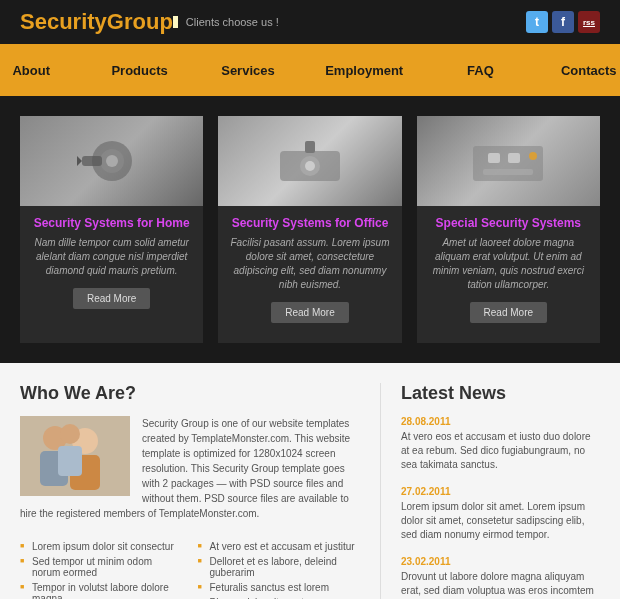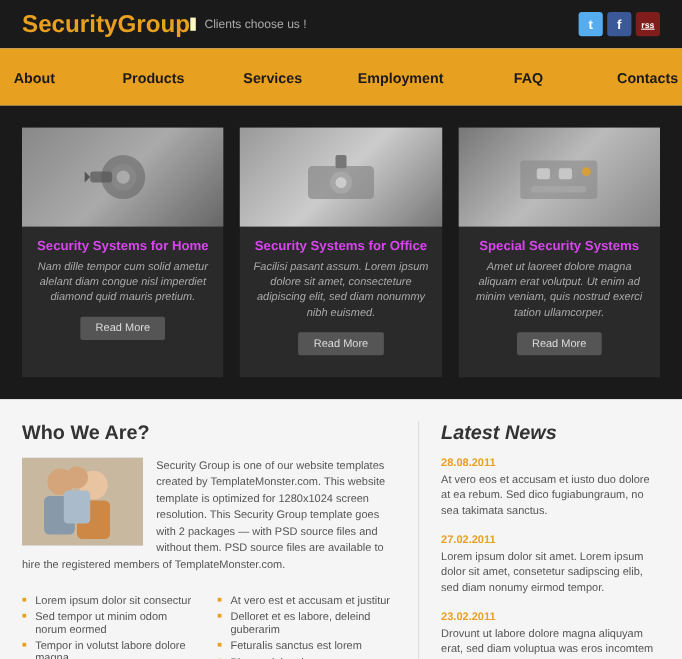--- a/index.html
+++ b/index.html
@@ -198,21 +198,20 @@
     .two-col-list ul {
       flex: 1;
     }
 
     
     .news-title {
       font-size: 18px;
       color: #333;
       font-weight: bold;
       margin-bottom: 12px;
-      font-style: italic;
     }
     .news-item {
       margin-bottom: 14px;
     }
     .news-date {
       color: #e8a020;
       font-size: 10px;
       font-weight: bold;
       margin-bottom: 3px;
     }

